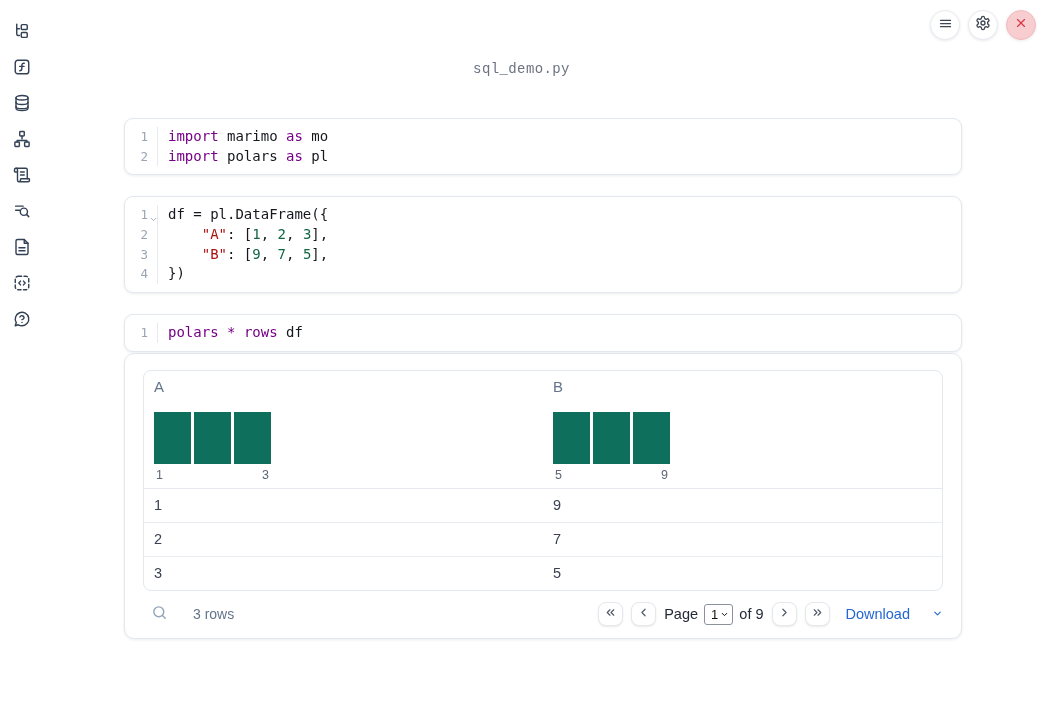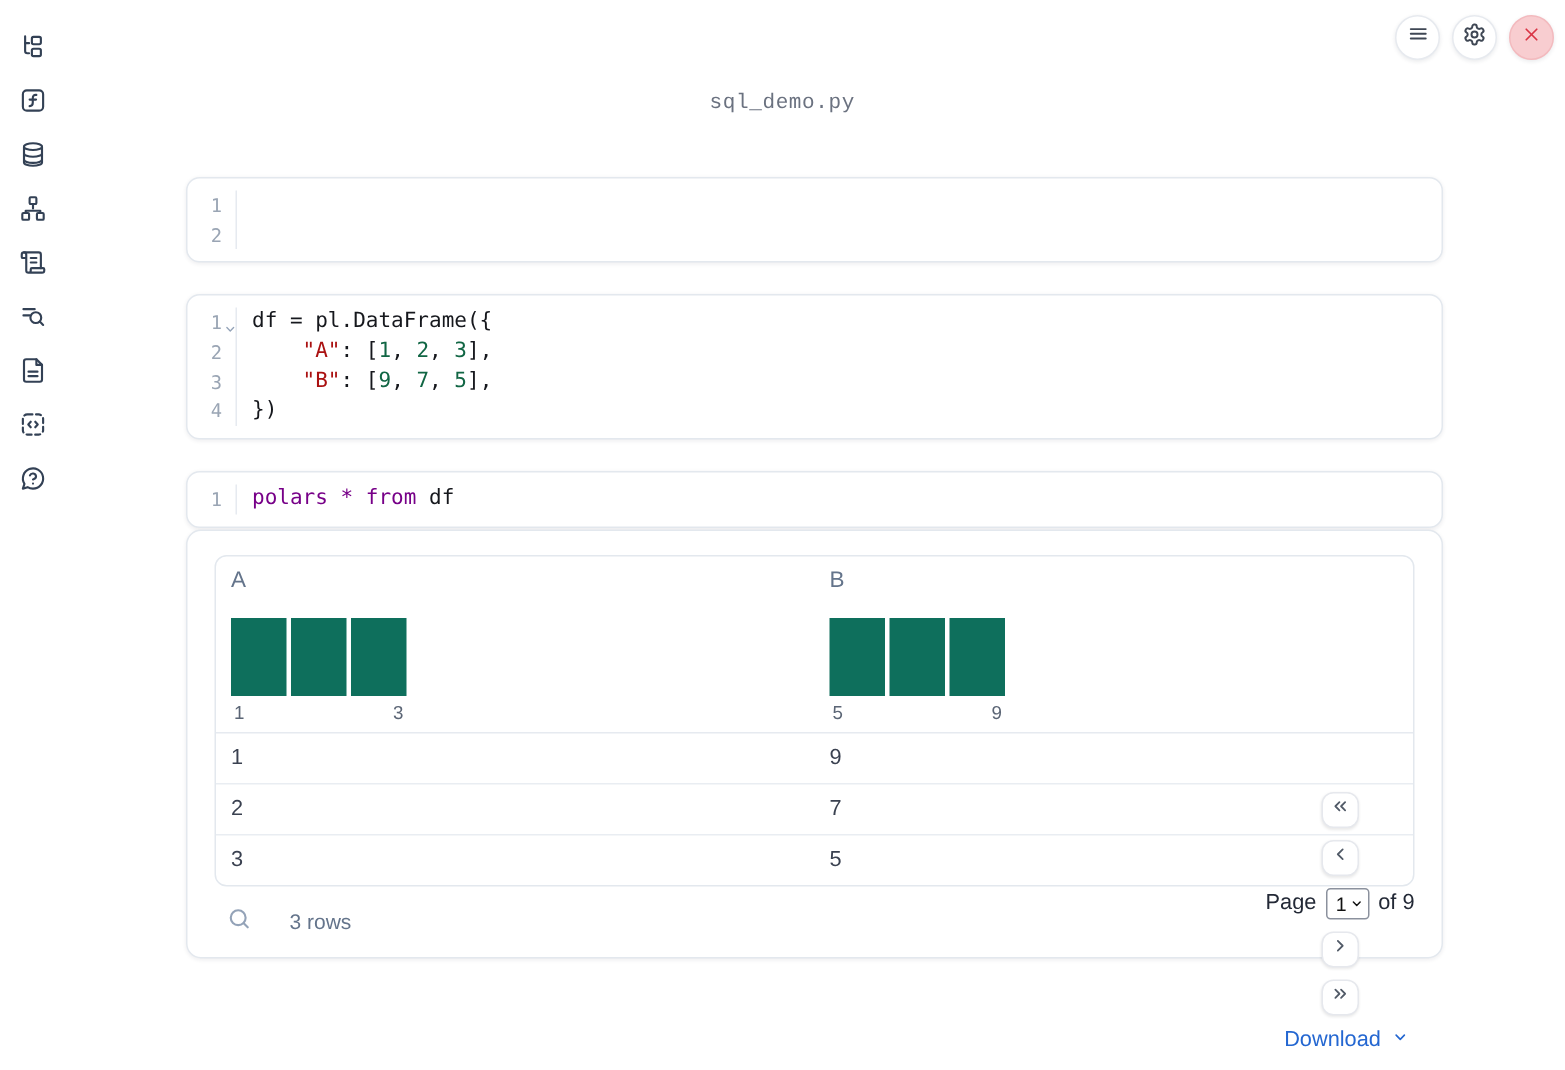--- a/index.html
+++ b/index.html
@@ -56,29 +56,29 @@
   .bar { width:37px; height:52px; background:#0e6f5c; }
   .hist-labels { width:117px; display:flex; justify-content:space-between; margin-top:4px;
                  font-size:12.5px; color:#5b6575; height:15px; line-height:15px; padding:0 2px; }
   .t-row { display:flex; }
   .t-row + .t-row { border-top:1px solid #e9edf2; }
   .t-cell { width:50%; height:33px; line-height:33px; padding-left:10px; font-size:14.5px; color:#3a4150; }
 
   .table-footer { height:47px; display:flex; align-items:center; }
   .footer-left { display:flex; align-items:center; gap:25px; margin-left:8px; color:#64748b; font-size:14px; }
   .footer-left svg { width:17px; height:17px; stroke:#94a3b8; fill:none; stroke-width:2; stroke-linecap:round; }
-  .footer-right { margin-left:auto; display:flex; align-items:center; gap:8px;flex-direction:column; }
+  .footer-right { margin-left:auto; display:flex; align-items:center; gap:8px; }
   .page-btn { width:25px; height:24px; border:1px solid #e6e8ed; border-radius:8px; background:#fff;
               box-shadow:0 1px 2px rgba(0,0,0,.09); display:flex; align-items:center; justify-content:center; cursor:pointer; }
   .page-btn svg { width:13px; height:13px; stroke:#525b68; fill:none; stroke-width:2.2; stroke-linecap:round; stroke-linejoin:round; }
   .page-group { display:flex; align-items:center; gap:6px; font-size:14.5px; color:#232936; }
   .page-select { min-width:28px; height:21px; border:1px solid #8b919d; border-radius:3px; background:#fff;
                  display:flex; align-items:center; padding:0 3px 0 6px; gap:2px; font-size:13px; color:#111; cursor:pointer; }
   .page-select svg { width:9px; height:9px; stroke:#111; fill:none; stroke-width:2.6; stroke-linecap:round; stroke-linejoin:round; }
-  .download { margin-left:8px; display:flex; align-items:center; gap:7px; color:#2467d1; font-size:14.5px; cursor:pointer; }
+  .download { margin-left:8px; display:flex; align-items:center; gap:22px; color:#2467d1; font-size:14.5px; cursor:pointer; }
   .download svg { width:11px; height:11px; stroke:#2467d1; fill:none; stroke-width:2.4; stroke-linecap:round; stroke-linejoin:round; }
 </style>
 </head>
 <body>
 
 <div class="sidebar">
   <div class="side-btn">
     <span><svg viewBox="0 0 24 24" width="18" height="18">
           <path d="M5 3v13a2 2 0 0 0 2 2h1.5"></path>
           <path d="M5 9h3.5"></path>
@@ -175,20 +175,21 @@
 <div class="doc-title">sql_demo.py</div>
 
 <div class="content">
 
   <div class="cell">
     <div class="cell-editor">
       <div class="gutter">
           <div class="gutter-line"><span>1</span></div>
           <div class="gutter-line"><span>2</span></div>
         </div>
+      <div class="code"><div class="code-line"><span class="tok-kw">import</span><span> marimo </span><span class="tok-kw">as</span><span> mo</span></div><div class="code-line"><span class="tok-kw">import</span><span> polars </span><span class="tok-kw">as</span><span> pl</span></div></div>
     </div>
   </div>
 
   <div class="cell">
     <div class="cell-editor">
       <div class="gutter">
           <div class="gutter-line"><span>1</span><span class="fold-icon"><svg viewBox="0 0 24 24">
                 <path d="m6 9 6 6 6-6"></path>
               </svg></span></div>
           <div class="gutter-line"><span>2</span></div>
@@ -197,21 +198,21 @@
         </div>
       <div class="code"><div class="code-line"><span>df = pl.DataFrame({</span></div><div class="code-line"><span>    </span><span class="tok-str">"A"</span><span>: [</span><span class="tok-num">1</span><span>, </span><span class="tok-num">2</span><span>, </span><span class="tok-num">3</span><span>],</span></div><div class="code-line"><span>    </span><span class="tok-str">"B"</span><span>: [</span><span class="tok-num">9</span><span>, </span><span class="tok-num">7</span><span>, </span><span class="tok-num">5</span><span>],</span></div><div class="code-line"><span>})</span></div></div>
     </div>
   </div>
 
   <div class="cell sql">
     <div class="cell-editor">
       <div class="gutter">
           <div class="gutter-line"><span>1</span></div>
         </div>
-      <div class="code"><div class="code-line"><span class="tok-kw">polars</span><span> </span><span class="tok-kw">*</span><span> </span><span class="tok-kw">from</span><span> df</span></div></div>
+      <div class="code"><div class="code-line"><span class="tok-kw">polars</span><span> </span><span class="tok-kw">*</span><span> </span><span class="tok-kw">rows</span><span> df</span></div></div>
     </div>
   </div>
 
   <div class="output-card">
     <div class="table-card">
       <div class="t-header">
           <div class="t-hcol">
             <div class="t-hcol-label">A</div>
             <div class="histogram">
               <div class="bar"></div>

